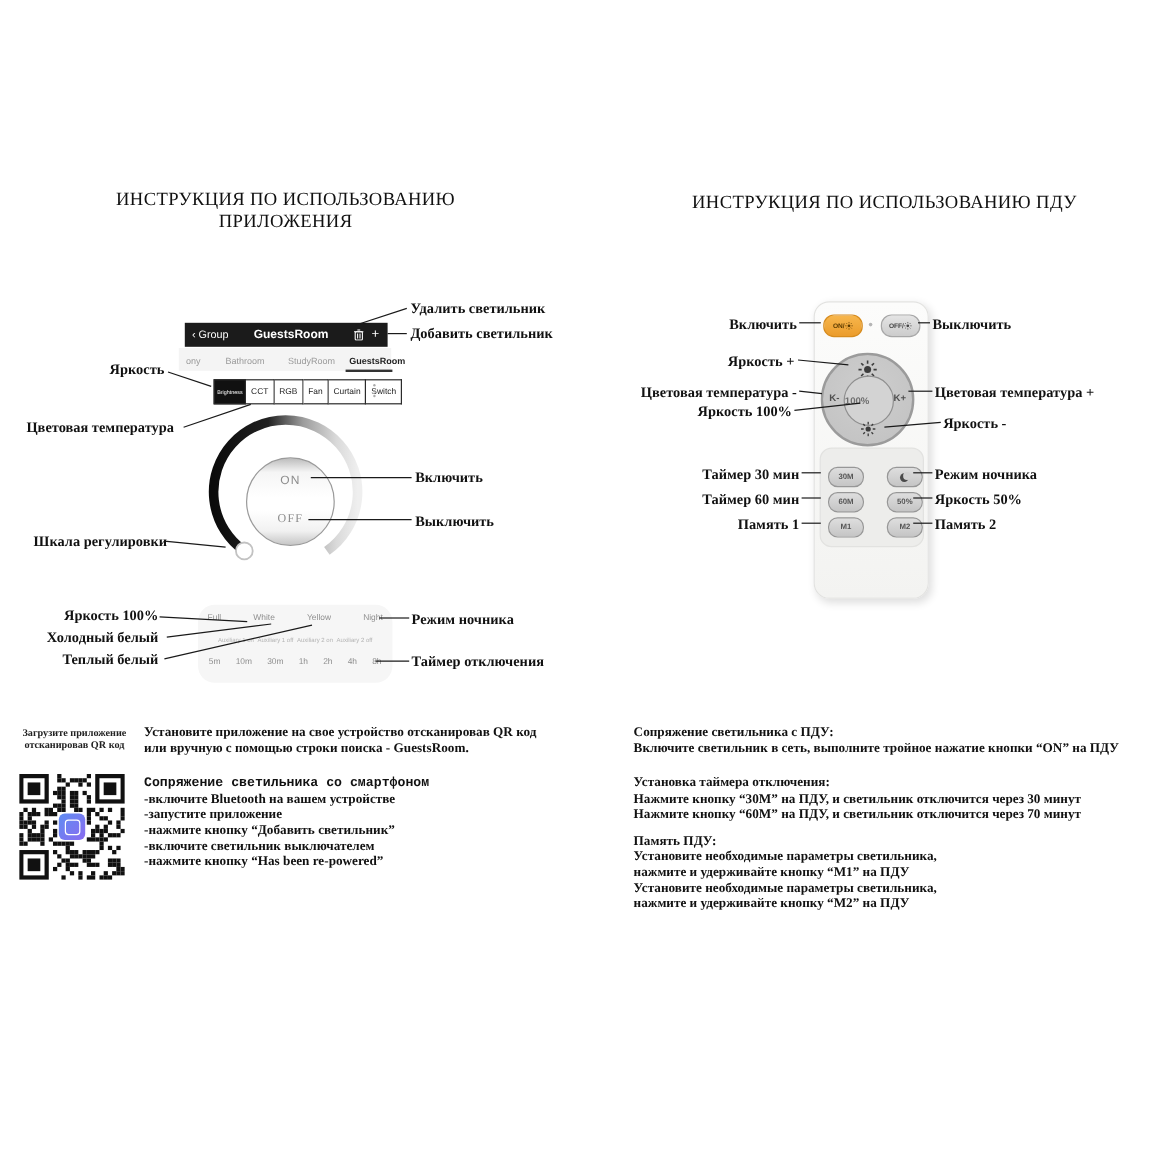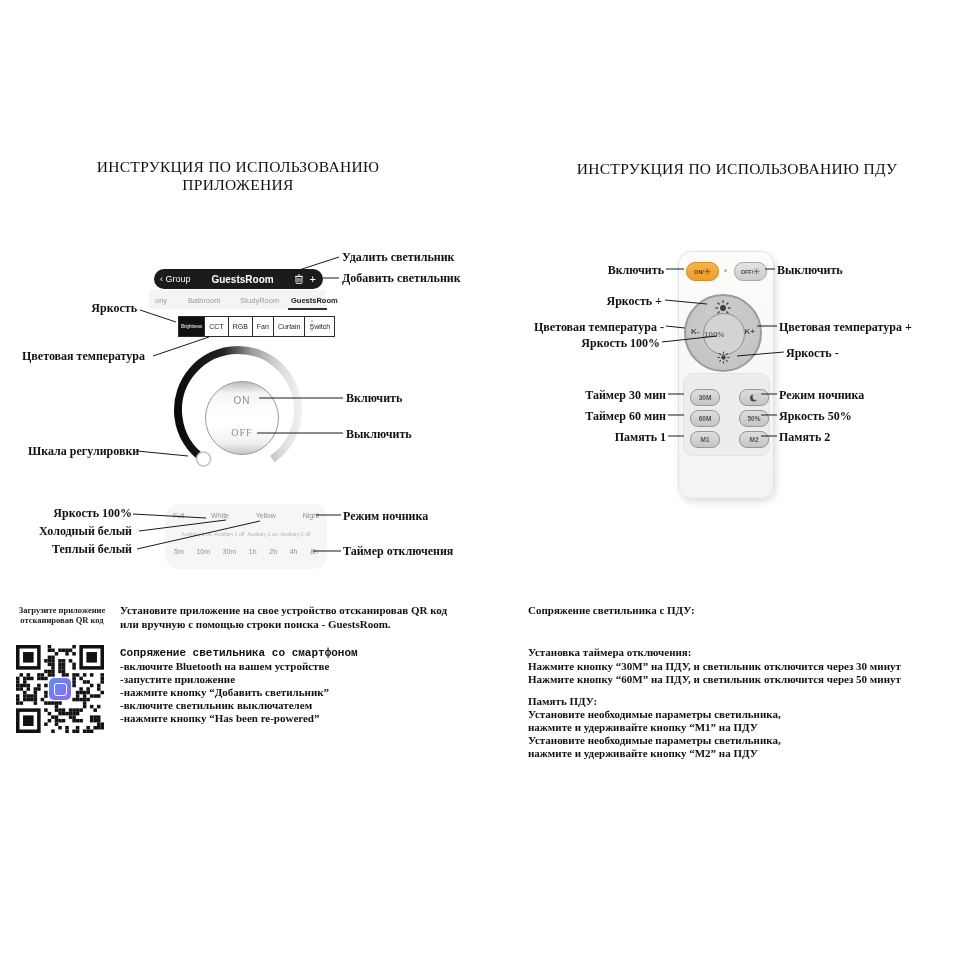--- a/index.html
+++ b/index.html
@@ -4,21 +4,21 @@
 <style>
   html,body{margin:0;padding:0;background:#fff;}
   #canvas{position:relative;width:970px;height:970px;background:#fff;overflow:hidden;
           font-family:"Liberation Serif","DejaVu Serif",serif;color:#1a1a1a;}
   .abs{position:absolute;}
   .title{font-size:15.5px;font-weight:400;letter-spacing:.3px;text-align:center;color:#111;}
   .lbl{font-size:12px;font-weight:700;white-space:nowrap;color:#111;}
   .body-t{font-size:11px;font-weight:700;line-height:13px;white-space:nowrap;color:#111;}
   .sans{font-family:"Liberation Sans","DejaVu Sans",sans-serif;}
   
-  .navbar{left:154px;top:269px;width:169px;height:20px;background:#1b1b1b;border-radius:10px;
+  .navbar{left:154px;top:269px;width:169px;height:20px;background:#1b1b1b;border-radius:0;
           display:flex;align-items:center;color:#fff;}
   .nav-back{font-size:9px;color:#fff;margin-left:6px;}
   .nav-title{font-size:10px;font-weight:700;flex:1;text-align:center;}
   .tabsrow{left:149px;top:290px;width:177px;height:19px;background:#f4f4f4;display:flex;align-items:center;}
   .tab{font-size:7.5px;color:#9a9a9a;position:absolute;top:6px;}
   .tab.active{color:#222;font-weight:700;}
   .tab-underline{left:288px;top:308px;width:39px;height:2px;background:#333;}
   .modesrow{left:178px;top:316px;height:21px;display:flex;}
   .mode{border:1px solid #2b2b2b;border-left:none;background:#fff;font-size:7px;color:#222;
         display:flex;align-items:center;justify-content:center;padding:0 4px;}
@@ -464,23 +464,24 @@
   <div class="abs body-t" style="left:120px;top:604px;">Установите приложение на свое устройство отсканировав QR код</div>
   <div class="abs body-t" style="left:120px;top:618px;">или вручную с помощью строки поиска - GuestsRoom.</div>
   <div class="abs body-t" style="left:120px;top:647px;font-family:Liberation Mono, monospace;">Сопряжение светильника со смартфоном</div>
   <div class="abs body-t" style="left:120px;top:660px;">-включите Bluetooth на вашем устройстве</div>
   <div class="abs body-t" style="left:120px;top:673px;">-запустите приложение</div>
   <div class="abs body-t" style="left:120px;top:686px;">-нажмите кнопку “Добавить светильник”</div>
   <div class="abs body-t" style="left:120px;top:699px;">-включите светильник выключателем</div>
   <div class="abs body-t" style="left:120px;top:712px;">-нажмите кнопку “Has been re-powered”</div>
 
   <div class="abs body-t" style="left:528px;top:604px;">Сопряжение светильника с ПДУ:</div>
+  <div class="abs body-t" style="left:528px;top:618px;">Включите светильник в сеть, выполните тройное нажатие кнопки “ON” на ПДУ</div>
   <div class="abs body-t" style="left:528px;top:646px;">Установка таймера отключения:</div>
   <div class="abs body-t" style="left:528px;top:660px;">Нажмите кнопку “30М” на ПДУ, и светильник отключится через 30 минут</div>
-  <div class="abs body-t" style="left:528px;top:673px;">Нажмите кнопку “60М” на ПДУ, и светильник отключится через 50 минут</div>
+  <div class="abs body-t" style="left:528px;top:673px;">Нажмите кнопку “60М” на ПДУ, и светильник отключится через 70 минут</div>
   <div class="abs body-t" style="left:528px;top:695px;">Память ПДУ:</div>
   <div class="abs body-t" style="left:528px;top:708px;">Установите необходимые параметры светильника,</div>
   <div class="abs body-t" style="left:528px;top:721px;">нажмите и удерживайте кнопку “М1” на ПДУ</div>
   <div class="abs body-t" style="left:528px;top:734px;">Установите необходимые параметры светильника,</div>
   <div class="abs body-t" style="left:528px;top:747px;">нажмите и удерживайте кнопку “М2” на ПДУ</div>
 
   <svg class="abs" style="left:0;top:0;pointer-events:none;" width="970" height="970">
     <g stroke="#1a1a1a" stroke-width="1">
       <line x1="296" y1="271" x2="339" y2="257"></line>
       <line x1="323" y1="278" x2="339" y2="278"></line>

